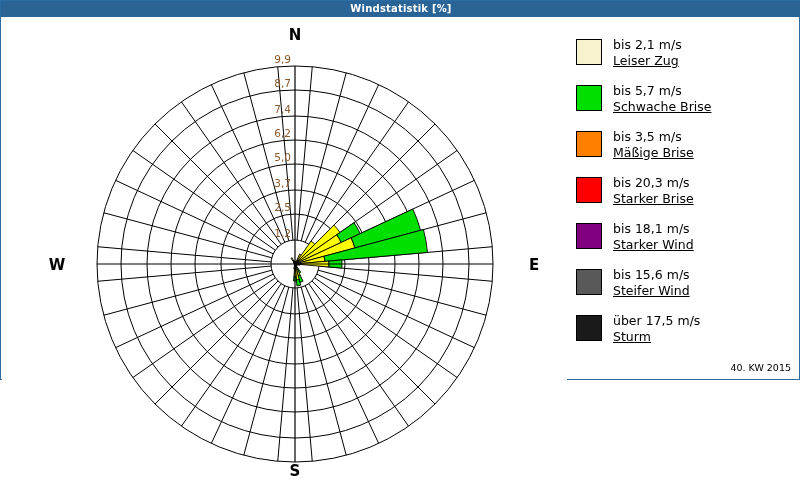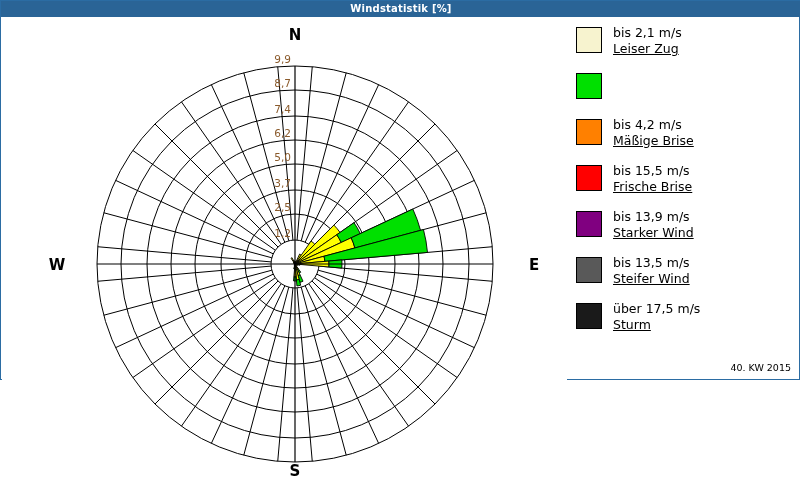--- a/index.html
+++ b/index.html
@@ -27,21 +27,21 @@
   }
   #titlebar .tb-text{line-height:16px;}
   
   #chart-area{
     position:absolute;left:1px;top:17px;width:565px;height:480px;
     background:#ffffff;
   }
   #rose-svg{display:block;}
   
   #legend{
-    position:absolute;left:575px;top:24px;width:215px;
+    position:absolute;left:575px;top:36px;width:215px;
   }
   .legend-row{
     display:flex;align-items:flex-start;
     margin-bottom:4px;
     height:42px;
   }
   .legend-swatch{
     width:26px;height:26px;
     border:1px solid #000;
     box-sizing:border-box;
@@ -203,46 +203,50 @@
   <div id="legend">
     <div class="legend-row">
       <span class="legend-swatch" style="background: rgb(247, 243, 207);"></span>
       <span class="legend-text">
         <span class="l1">bis 2,1 m/s</span>
         <span class="l2">Leiser Zug</span>
       </span>
     </div>
     <div class="legend-row">
       <span class="legend-swatch" style="background: rgb(0, 224, 0);"></span>
+      <span class="legend-text">
+        <span class="l1">bis 5,7 m/s</span>
+        <span class="l2">Schwache Brise</span>
+      </span>
     </div>
     <div class="legend-row">
       <span class="legend-swatch" style="background: rgb(255, 128, 0);"></span>
       <span class="legend-text">
-        <span class="l1">bis 4,2 m/s</span>
+        <span class="l1">bis 3,5 m/s</span>
         <span class="l2">Mäßige Brise</span>
       </span>
     </div>
     <div class="legend-row">
       <span class="legend-swatch" style="background: rgb(255, 0, 0);"></span>
       <span class="legend-text">
-        <span class="l1">bis 15,5 m/s</span>
-        <span class="l2">Frische Brise</span>
+        <span class="l1">bis 20,3 m/s</span>
+        <span class="l2">Starker Brise</span>
       </span>
     </div>
     <div class="legend-row">
       <span class="legend-swatch" style="background: rgb(128, 0, 128);"></span>
       <span class="legend-text">
-        <span class="l1">bis 13,9 m/s</span>
+        <span class="l1">bis 18,1 m/s</span>
         <span class="l2">Starker Wind</span>
       </span>
     </div>
     <div class="legend-row">
       <span class="legend-swatch" style="background: rgb(89, 89, 89);"></span>
       <span class="legend-text">
-        <span class="l1">bis 13,5 m/s</span>
+        <span class="l1">bis 15,6 m/s</span>
         <span class="l2">Steifer Wind</span>
       </span>
     </div>
     <div class="legend-row">
       <span class="legend-swatch" style="background: rgb(26, 26, 26);"></span>
       <span class="legend-text">
         <span class="l1">über 17,5 m/s</span>
         <span class="l2">Sturm</span>
       </span>
     </div>

